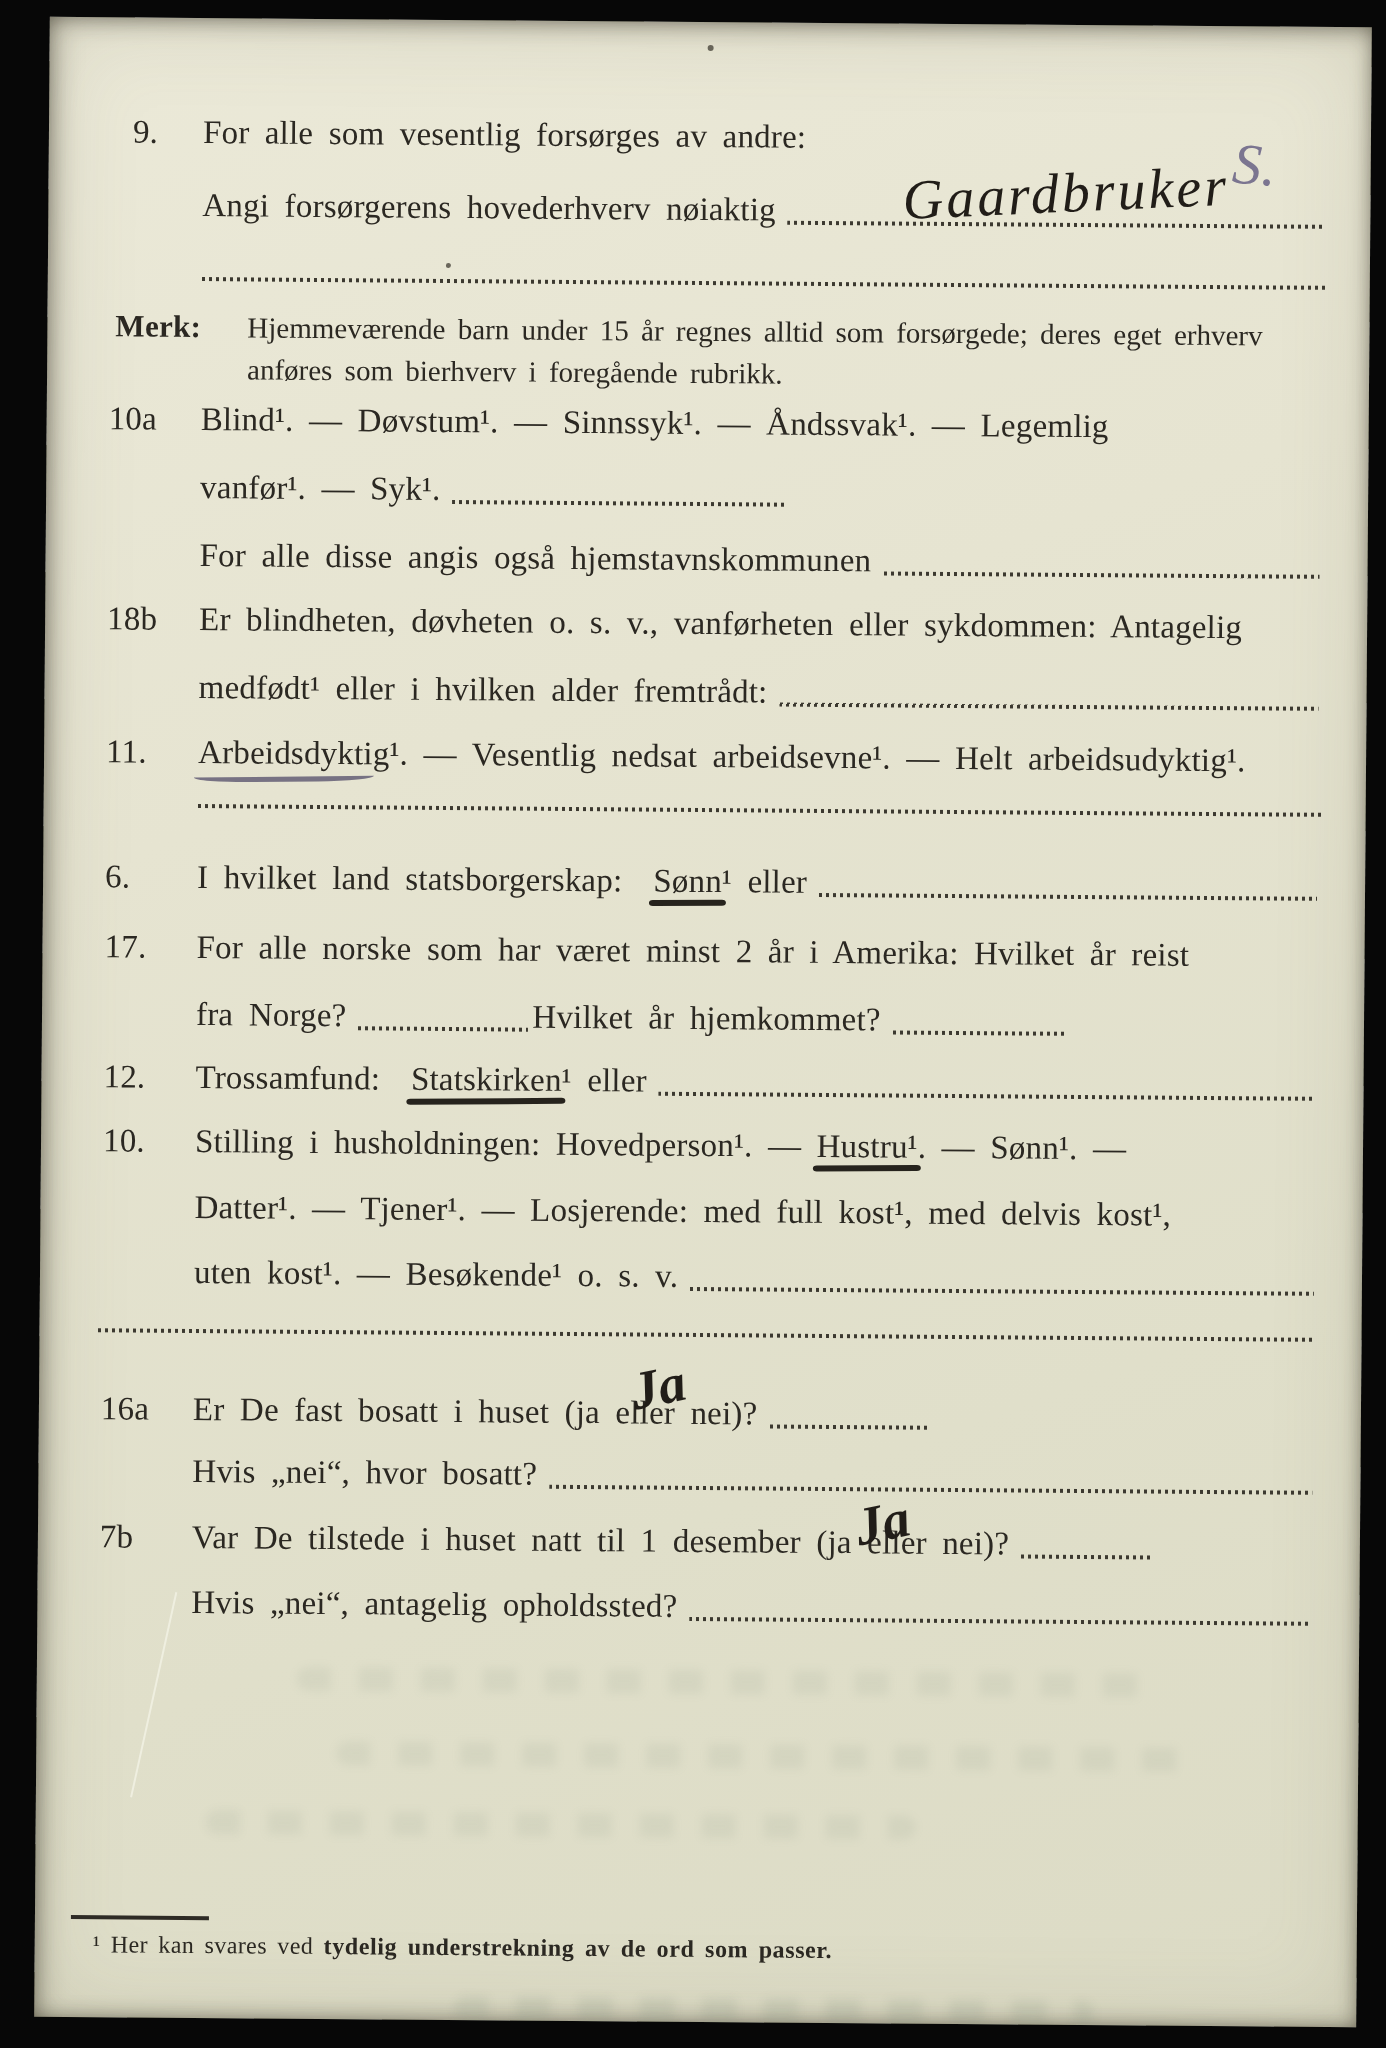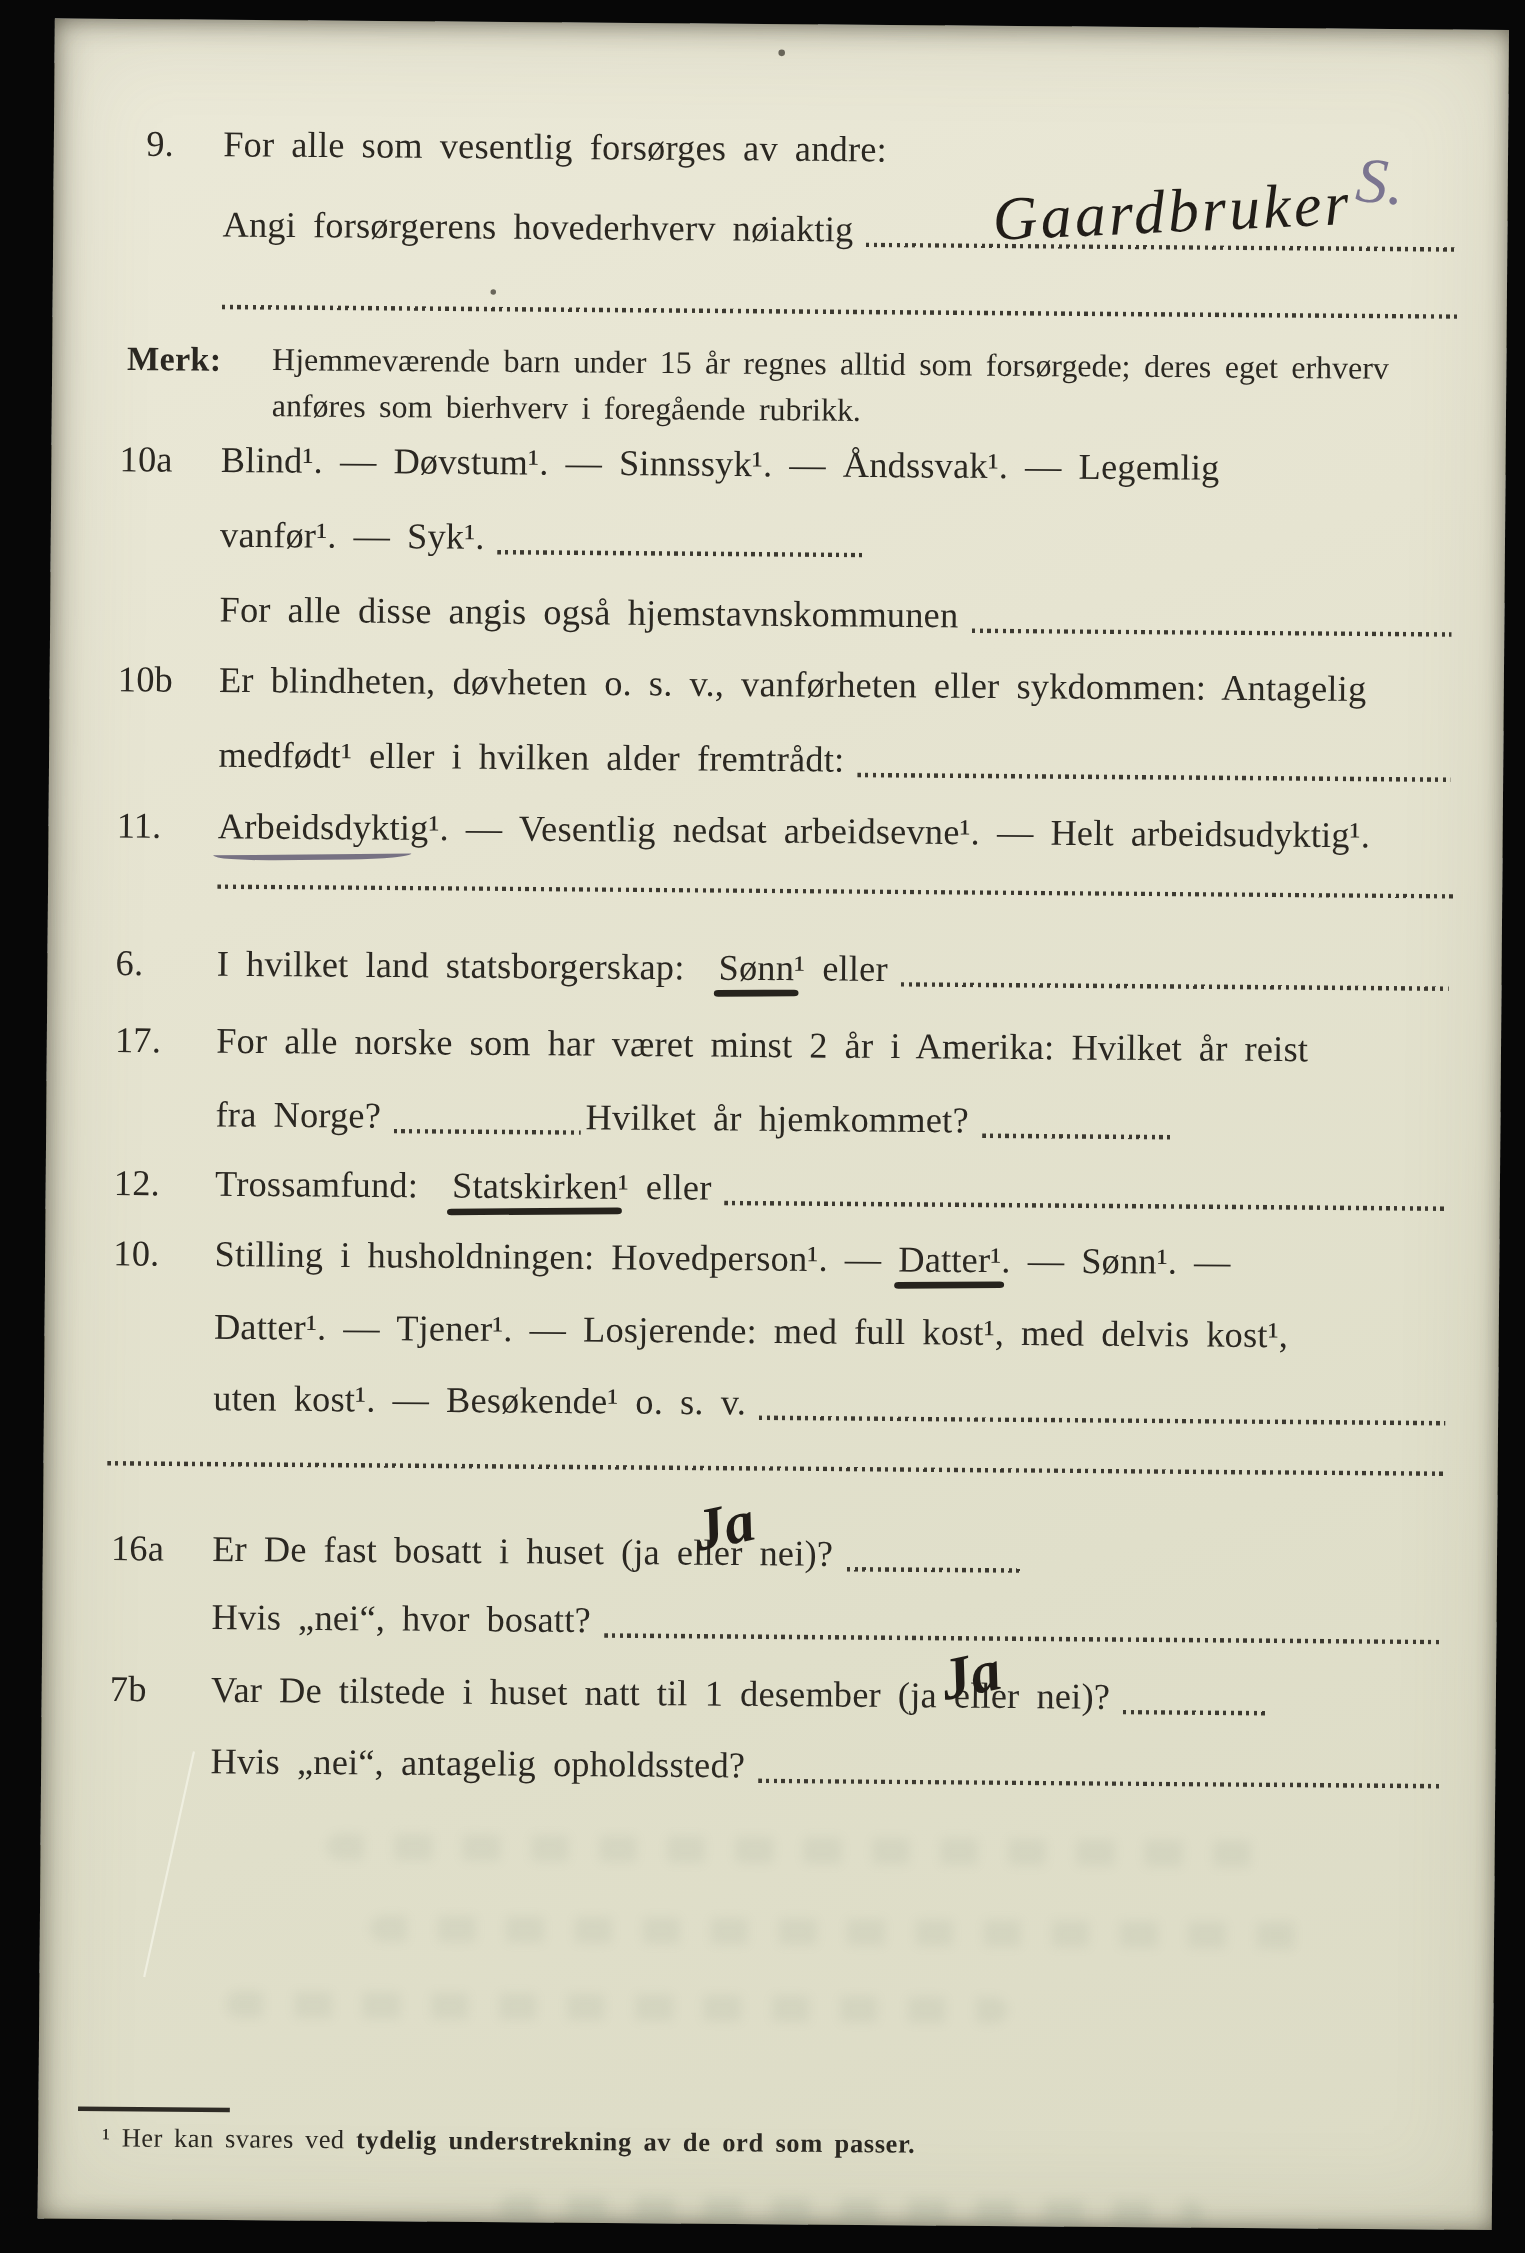--- a/index.html
+++ b/index.html
@@ -118,21 +118,21 @@
     <span class="fill fixed" style="width:335px"></span>
     <span class="spacer"></span>
   </div>
   <div class="row" style="top:514px">
     <span class="num"></span>
     <span class="content">For alle disse angis også hjemstavnskommunen</span>
     <span class="fill"></span>
   </div>
 
   <div class="row" style="top:578px">
-    <span class="num">10b</span>
+    <span class="num">18b</span>
     <span class="content">Er blindheten, døvheten o. s. v., vanførheten eller sykdommen: Antagelig</span>
   </div>
   <div class="row" style="top:646px">
     <span class="num"></span>
     <span class="content">medfødt¹ eller i hvilken alder fremtrådt:</span>
     <span class="fill"></span>
   </div>
 
   <div class="row" style="top:711px">
     <span class="num">11.</span>
@@ -174,21 +174,21 @@
       <span class="ulk">Statskirken¹</span>
       <span>eller</span>
     </span>
     <span class="fill"></span>
   </div>
 
   <div class="row" style="top:1100px">
     <span class="num">10.</span>
     <span class="content">
       <span>Stilling i husholdningen:  Hovedperson¹. —</span>
-      <span class="ulk">Datter¹.</span>
+      <span class="ulk">Hustru¹.</span>
       <span>— Sønn¹. —</span>
     </span>
   </div>
   <div class="row" style="top:1166px">
     <span class="num"></span>
     <span class="content">Datter¹. — Tjener¹. — Losjerende: med full kost¹, med delvis kost¹,</span>
   </div>
   <div class="row" style="top:1231px">
     <span class="num"></span>
     <span class="content">uten kost¹. — Besøkende¹ o. s. v.</span>

